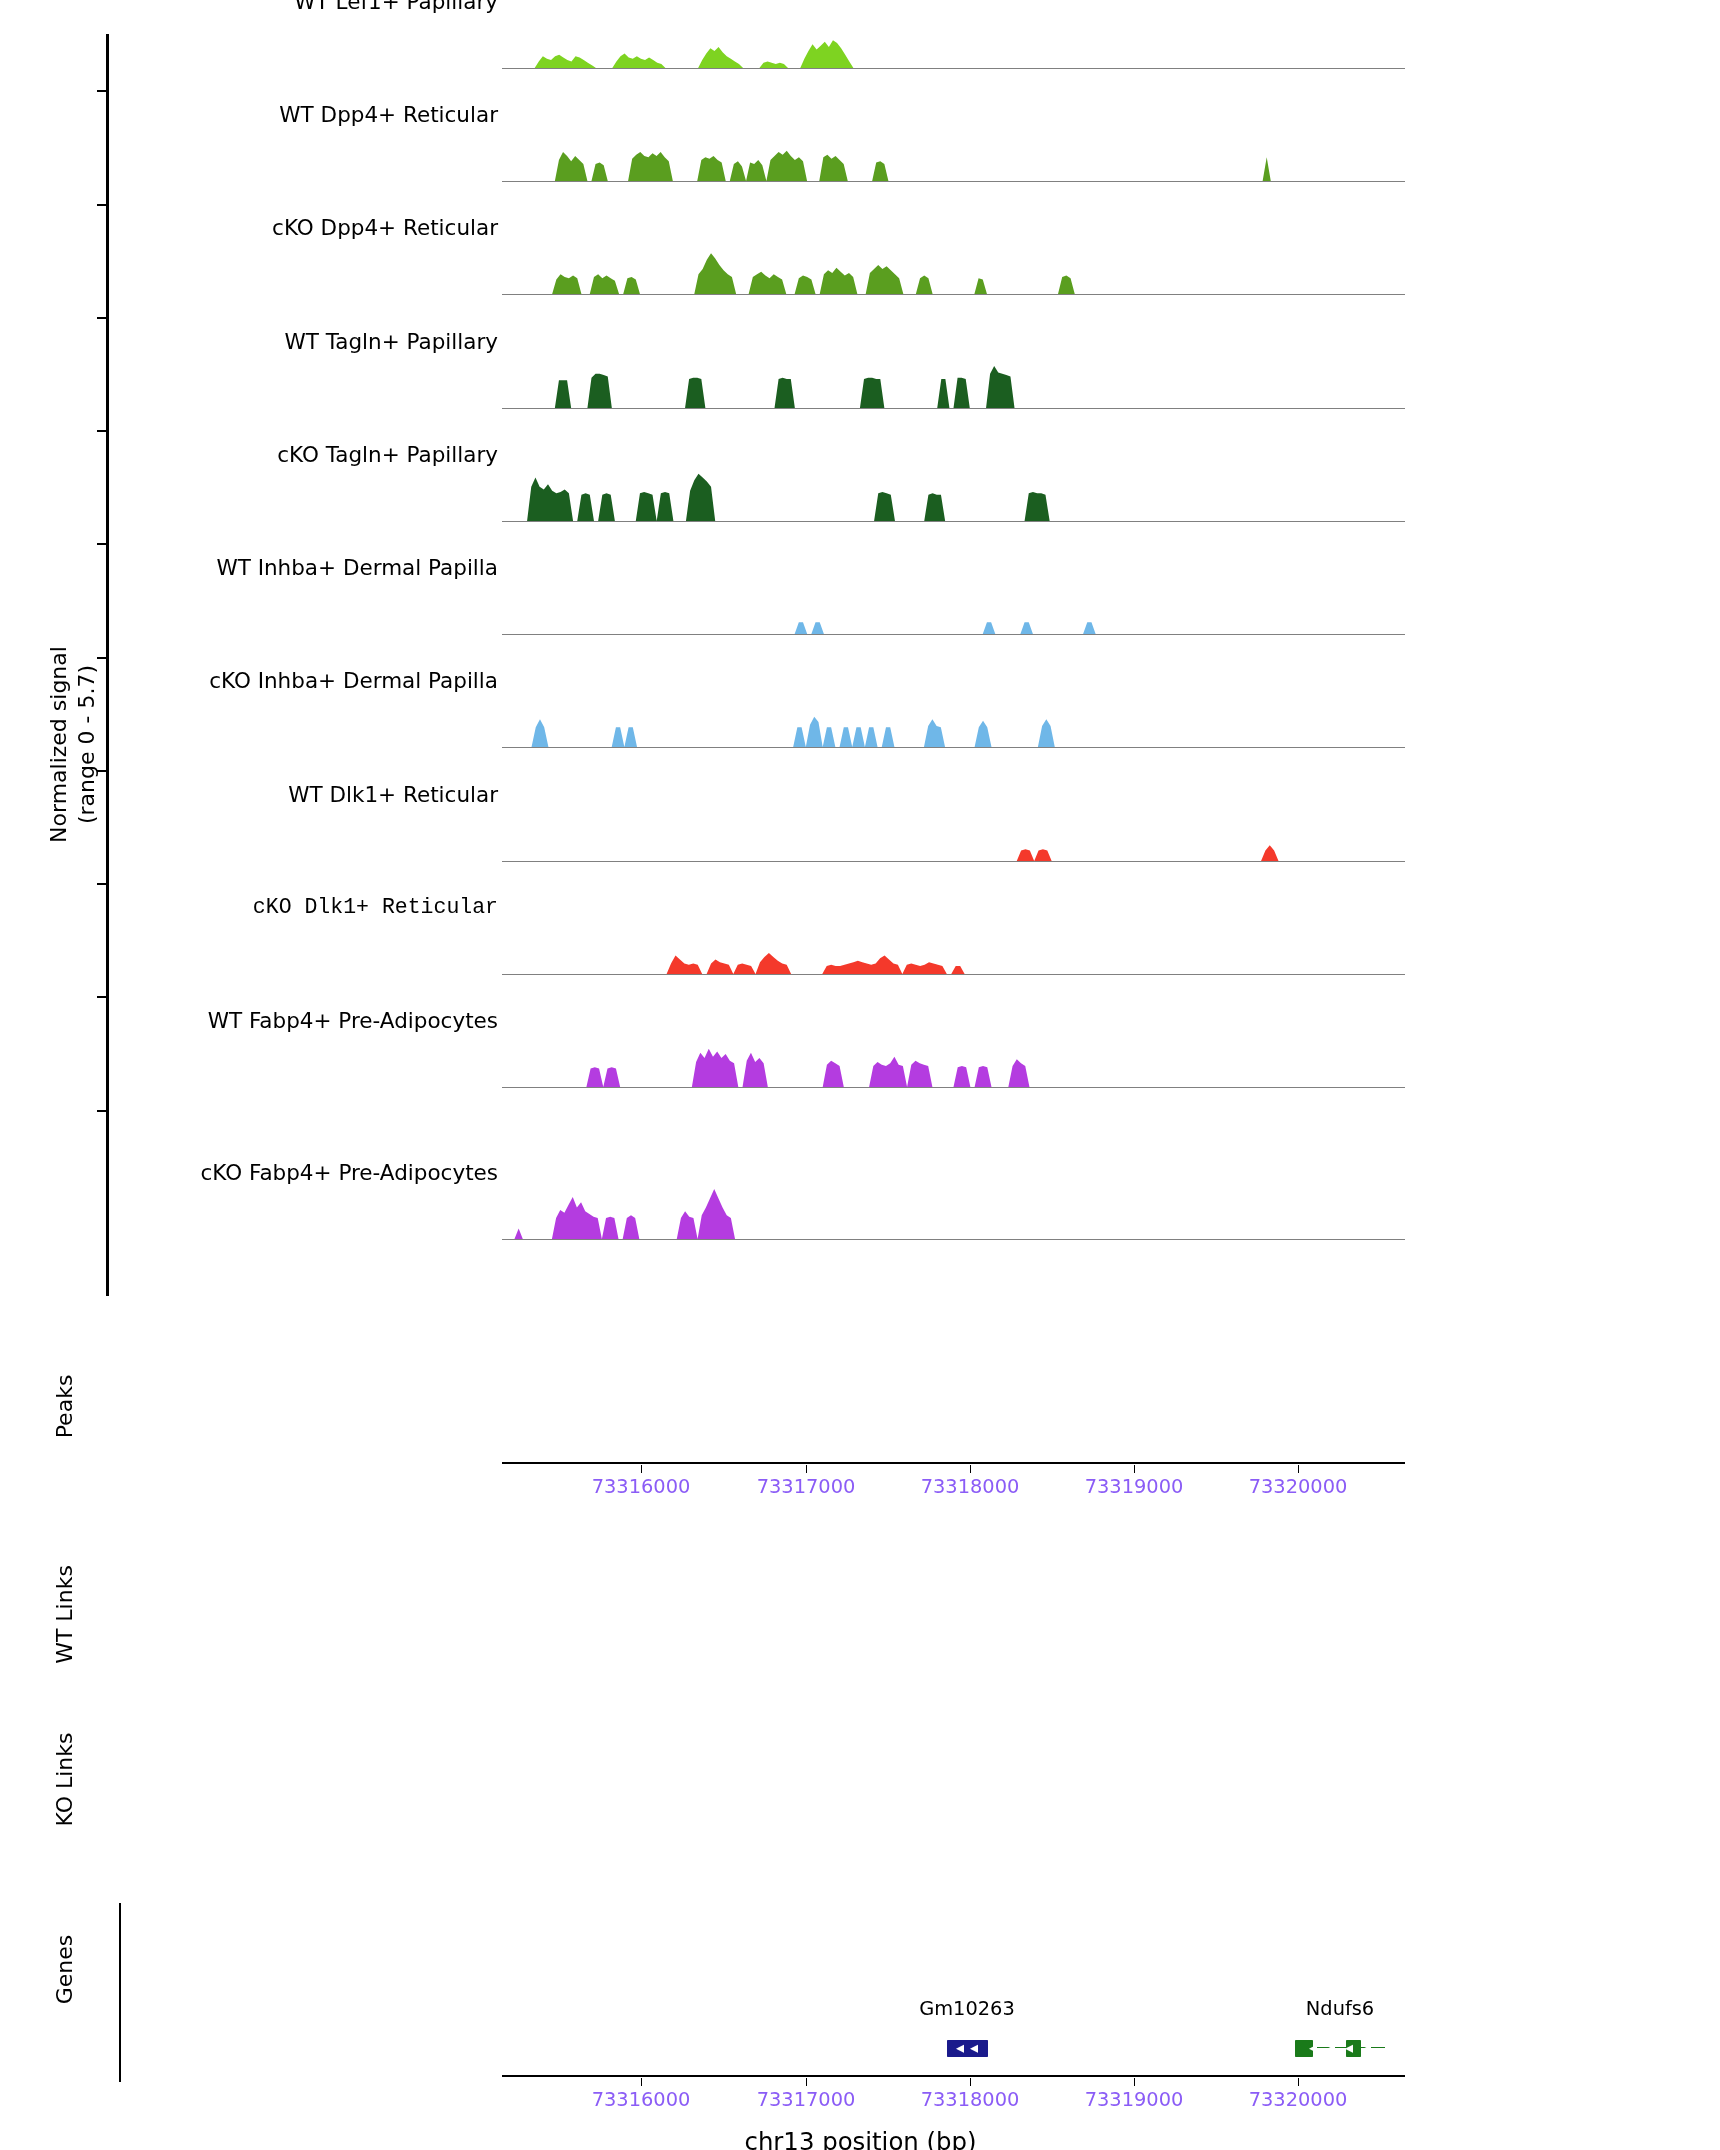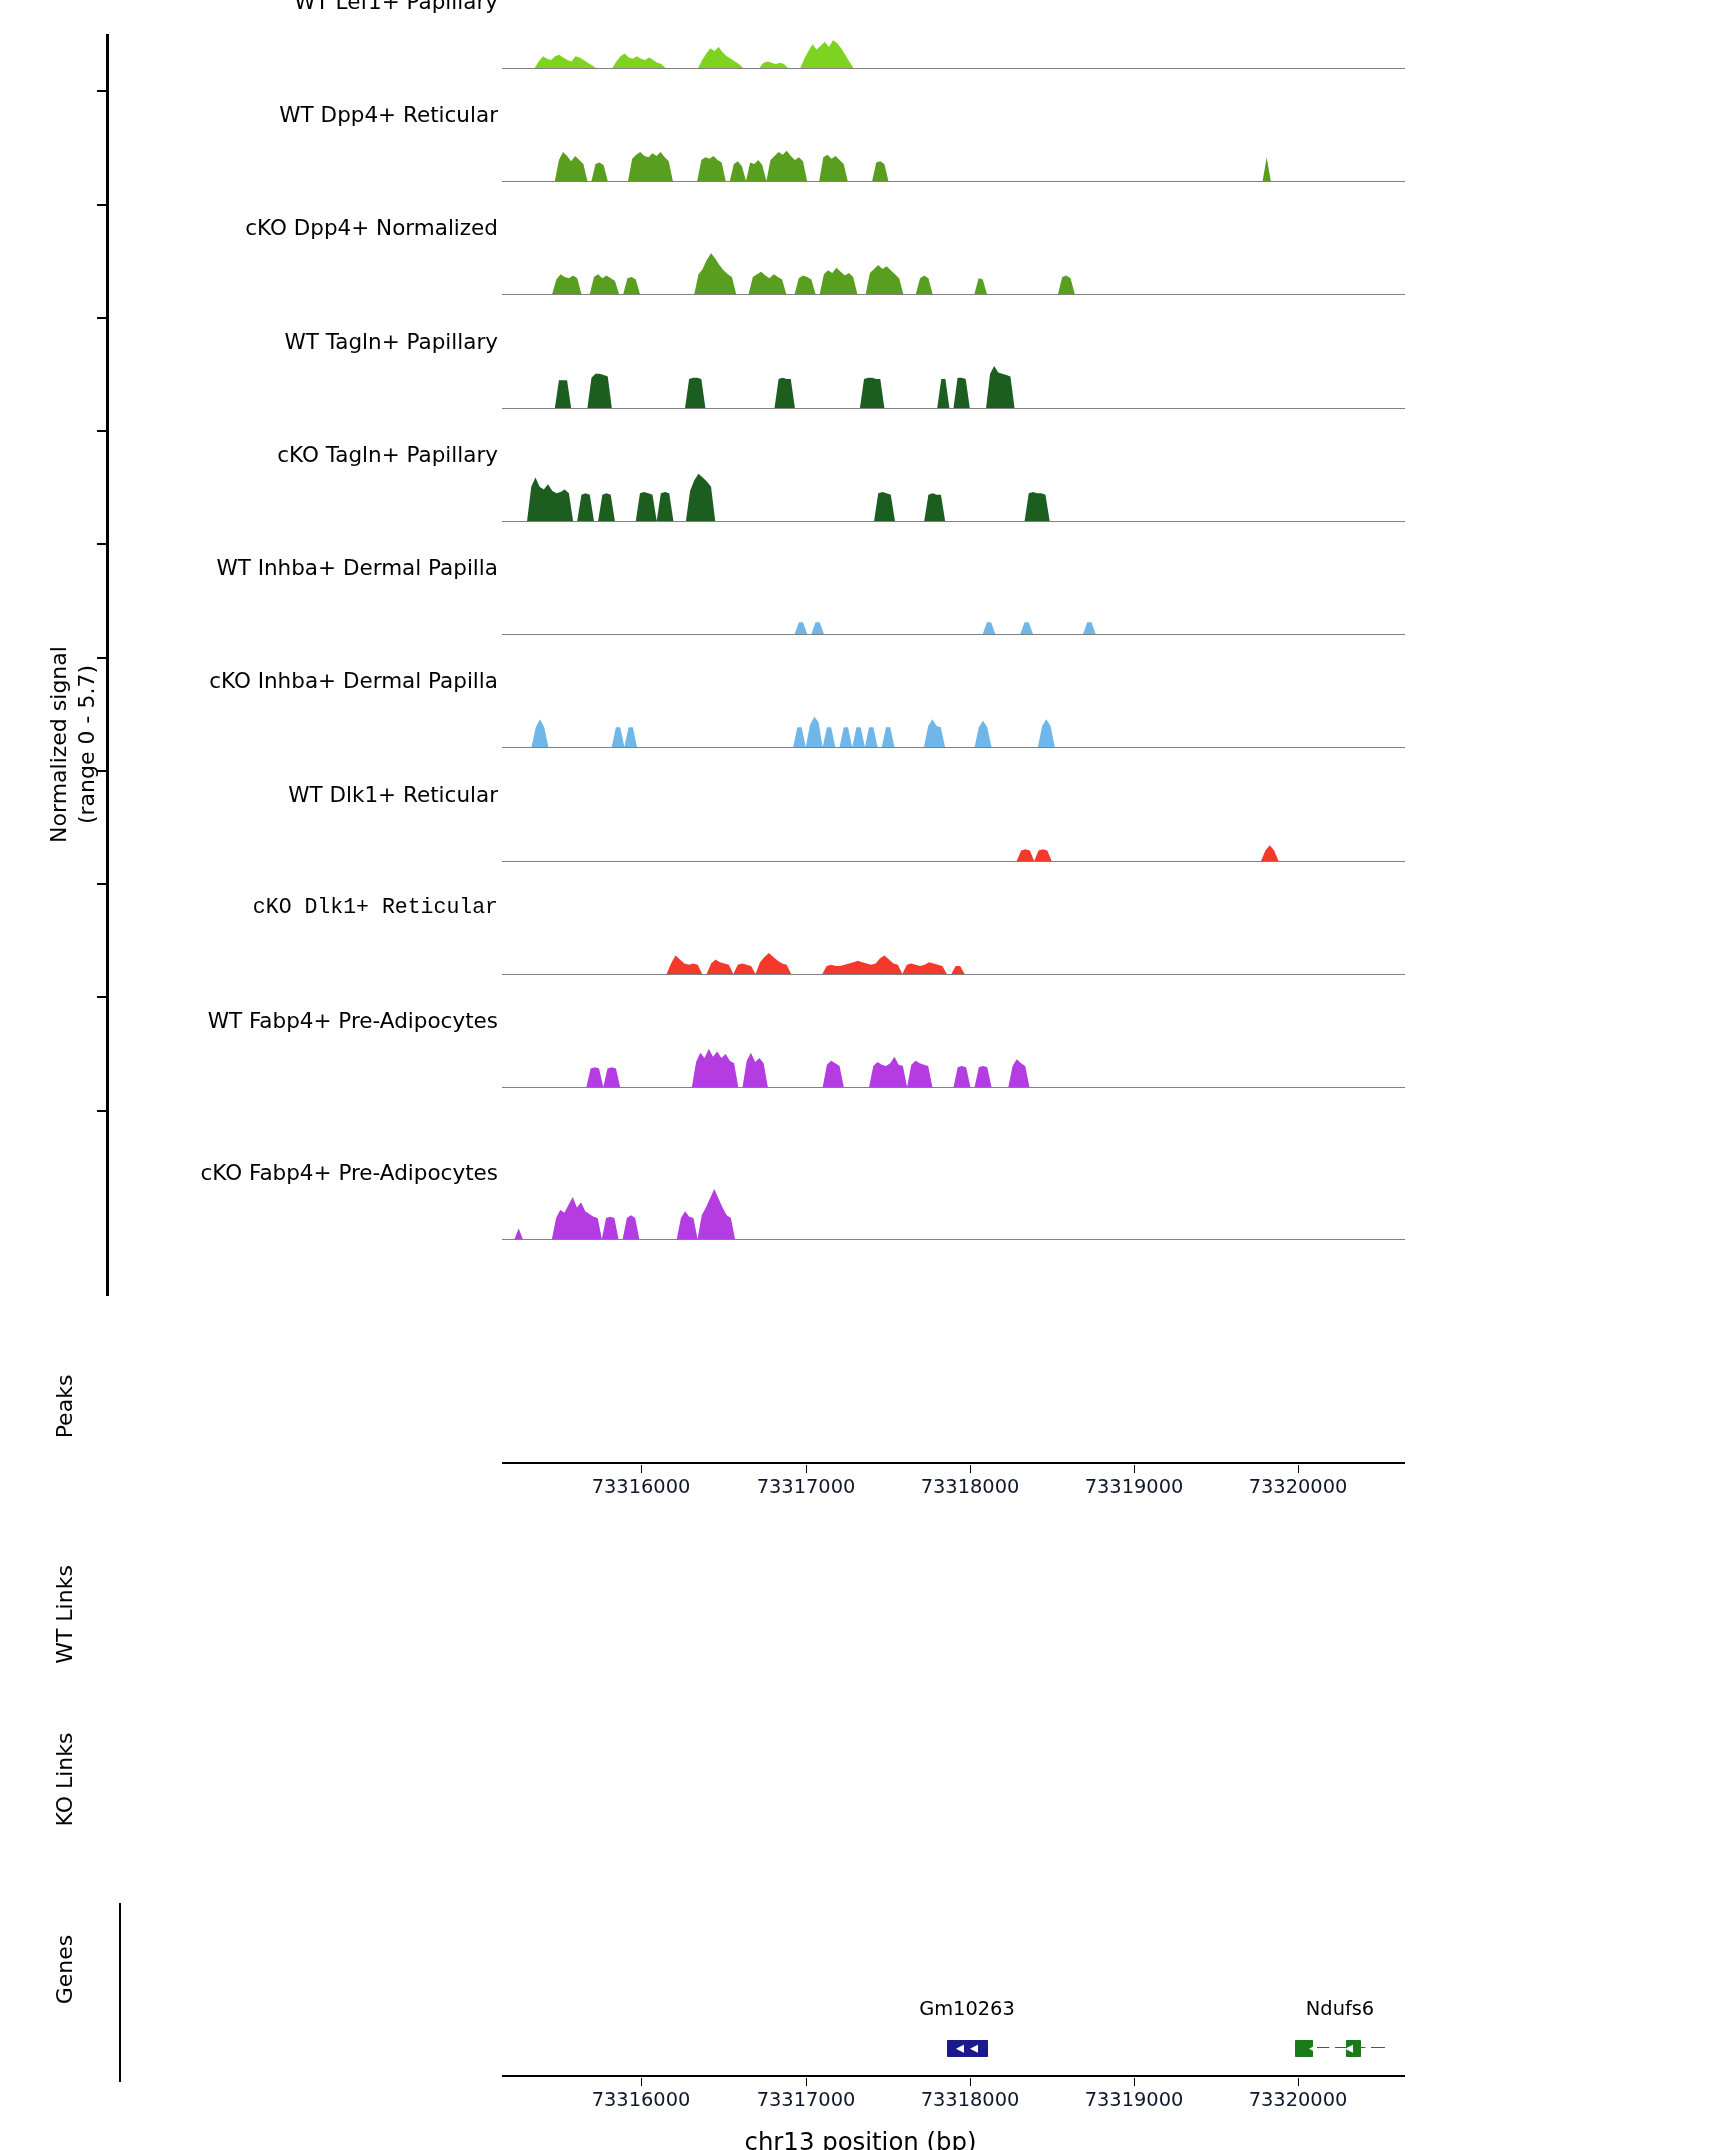--- a/index.html
+++ b/index.html
@@ -89,21 +89,21 @@
     position: absolute;
     width: 1.4px;
     height: 8px;
     background: #000;
   }
   .axis-tick-label {
     position: absolute;
     font-size: 19.4px;
     text-align: center;
     transform: translateX(-50%);
-    color: #0f172a;
+    color: #8b5cf6;
   }
   .xlabel {
     position: absolute;
     width: 100%;
     text-align: center;
     font-size: 24.4px;
   }
 
   
   .gene-name {
@@ -158,21 +158,21 @@
         </svg>
       </div>
       <div class="track" style="top: 106px; height: 75px;">
         <div class="track-label" style="top: -4.3px;">WT Dpp4+ Reticular</div>
         <div class="track-baseline" style="top: 75px;"></div>
         <svg width="903" height="75" viewBox="0 0 1260 105" preserveAspectRatio="none" class="track-canvas">
           <path d="M 0 105 L 0.00 105.00 L 5.68 105.00 L 11.35 105.00 L 17.03 105.00 L 22.70 105.00 L 28.38 105.00 L 34.05 105.00 L 39.73 105.00 L 45.41 105.00 L 51.08 105.00 L 56.76 105.00 L 62.43 105.00 L 68.11 105.00 L 73.78 105.00 L 79.46 75.53 L 85.14 64.47 L 90.81 70.00 L 96.49 77.37 L 102.16 70.00 L 107.84 75.53 L 113.51 81.05 L 119.19 105.00 L 124.86 105.00 L 130.54 81.05 L 136.22 79.21 L 141.89 82.89 L 147.57 105.00 L 153.24 105.00 L 158.92 105.00 L 164.59 105.00 L 170.27 105.00 L 175.95 105.00 L 181.62 73.68 L 187.30 68.16 L 192.97 64.47 L 198.65 70.00 L 204.32 71.84 L 210.00 66.32 L 215.68 70.00 L 221.35 64.47 L 227.03 71.84 L 232.70 77.37 L 238.38 105.00 L 244.05 105.00 L 249.73 105.00 L 255.41 105.00 L 261.08 105.00 L 266.76 105.00 L 272.43 105.00 L 278.11 75.53 L 283.78 71.84 L 289.46 73.68 L 295.14 70.00 L 300.81 75.53 L 306.49 79.21 L 312.16 105.00 L 317.84 105.00 L 323.51 81.05 L 329.19 77.37 L 334.86 84.74 L 340.54 105.00 L 346.22 79.21 L 351.89 81.05 L 357.57 75.53 L 363.24 82.89 L 368.92 105.00 L 374.59 75.53 L 380.27 70.00 L 385.95 64.47 L 391.62 68.16 L 397.30 62.63 L 402.97 70.00 L 408.65 75.53 L 414.32 71.84 L 420.00 77.37 L 425.68 105.00 L 431.35 105.00 L 437.03 105.00 L 442.70 105.00 L 448.38 71.84 L 454.05 68.16 L 459.73 73.68 L 465.41 70.00 L 471.08 75.53 L 476.76 81.05 L 482.43 105.00 L 488.11 105.00 L 493.78 105.00 L 499.46 105.00 L 505.14 105.00 L 510.81 105.00 L 516.49 105.00 L 522.16 79.21 L 527.84 77.37 L 533.51 81.05 L 539.19 105.00 L 544.86 105.00 L 550.54 105.00 L 556.22 105.00 L 561.89 105.00 L 567.57 105.00 L 573.24 105.00 L 578.92 105.00 L 584.59 105.00 L 590.27 105.00 L 595.95 105.00 L 601.62 105.00 L 607.30 105.00 L 612.97 105.00 L 618.65 105.00 L 624.32 105.00 L 630.00 105.00 L 635.68 105.00 L 641.35 105.00 L 647.03 105.00 L 652.70 105.00 L 658.38 105.00 L 664.05 105.00 L 669.73 105.00 L 675.41 105.00 L 681.08 105.00 L 686.76 105.00 L 692.43 105.00 L 698.11 105.00 L 703.78 105.00 L 709.46 105.00 L 715.14 105.00 L 720.81 105.00 L 726.49 105.00 L 732.16 105.00 L 737.84 105.00 L 743.51 105.00 L 749.19 105.00 L 754.86 105.00 L 760.54 105.00 L 766.22 105.00 L 771.89 105.00 L 777.57 105.00 L 783.24 105.00 L 788.92 105.00 L 794.59 105.00 L 800.27 105.00 L 805.95 105.00 L 811.62 105.00 L 817.30 105.00 L 822.97 105.00 L 828.65 105.00 L 834.32 105.00 L 840.00 105.00 L 845.68 105.00 L 851.35 105.00 L 857.03 105.00 L 862.70 105.00 L 868.38 105.00 L 874.05 105.00 L 879.73 105.00 L 885.41 105.00 L 891.08 105.00 L 896.76 105.00 L 902.43 105.00 L 908.11 105.00 L 913.78 105.00 L 919.46 105.00 L 925.14 105.00 L 930.81 105.00 L 936.49 105.00 L 942.16 105.00 L 947.84 105.00 L 953.51 105.00 L 959.19 105.00 L 964.86 105.00 L 970.54 105.00 L 976.22 105.00 L 981.89 105.00 L 987.57 105.00 L 993.24 105.00 L 998.92 105.00 L 1004.59 105.00 L 1010.27 105.00 L 1015.95 105.00 L 1021.62 105.00 L 1027.30 105.00 L 1032.97 105.00 L 1038.65 105.00 L 1044.32 105.00 L 1050.00 105.00 L 1055.68 105.00 L 1061.35 105.00 L 1067.03 71.84 L 1072.70 105.00 L 1078.38 105.00 L 1084.05 105.00 L 1089.73 105.00 L 1095.41 105.00 L 1101.08 105.00 L 1106.76 105.00 L 1112.43 105.00 L 1118.11 105.00 L 1123.78 105.00 L 1129.46 105.00 L 1135.14 105.00 L 1140.81 105.00 L 1146.49 105.00 L 1152.16 105.00 L 1157.84 105.00 L 1163.51 105.00 L 1169.19 105.00 L 1174.86 105.00 L 1180.54 105.00 L 1186.22 105.00 L 1191.89 105.00 L 1197.57 105.00 L 1203.24 105.00 L 1208.92 105.00 L 1214.59 105.00 L 1220.27 105.00 L 1225.95 105.00 L 1231.62 105.00 L 1237.30 105.00 L 1242.97 105.00 L 1248.65 105.00 L 1254.32 105.00 L 1260.00 105.00 L 1260 105 Z" fill="#5A9E1F" stroke="none"></path>
         </svg>
       </div>
       <div class="track" style="top: 219px; height: 75px;">
-        <div class="track-label" style="top: -4.3px;">cKO Dpp4+ Normalized</div>
+        <div class="track-label" style="top: -4.3px;">cKO Dpp4+ Reticular</div>
         <div class="track-baseline" style="top: 75px;"></div>
         <svg width="903" height="75" viewBox="0 0 1260 105" preserveAspectRatio="none" class="track-canvas">
           <path d="M 0 105 L 0.00 105.00 L 5.83 105.00 L 11.67 105.00 L 17.50 105.00 L 23.33 105.00 L 29.17 105.00 L 35.00 105.00 L 40.83 105.00 L 46.67 105.00 L 52.50 105.00 L 58.33 105.00 L 64.17 105.00 L 70.00 105.00 L 75.83 84.74 L 81.67 77.37 L 87.50 81.05 L 93.33 82.89 L 99.17 79.21 L 105.00 82.89 L 110.83 105.00 L 116.67 105.00 L 122.50 105.00 L 128.33 81.05 L 134.17 77.37 L 140.00 82.89 L 145.83 79.21 L 151.67 82.89 L 157.50 86.58 L 163.33 105.00 L 169.17 105.00 L 175.00 82.89 L 180.83 81.05 L 186.67 84.74 L 192.50 105.00 L 198.33 105.00 L 204.17 105.00 L 210.00 105.00 L 215.83 105.00 L 221.67 105.00 L 227.50 105.00 L 233.33 105.00 L 239.17 105.00 L 245.00 105.00 L 250.83 105.00 L 256.67 105.00 L 262.50 105.00 L 268.33 105.00 L 274.17 77.37 L 280.00 70.00 L 285.83 57.11 L 291.67 47.89 L 297.50 55.26 L 303.33 64.47 L 309.17 71.84 L 315.00 77.37 L 320.83 81.05 L 326.67 105.00 L 332.50 105.00 L 338.33 105.00 L 344.17 105.00 L 350.00 81.05 L 355.83 77.37 L 361.67 73.68 L 367.50 79.21 L 373.33 82.89 L 379.17 77.37 L 385.00 81.05 L 390.83 84.74 L 396.67 105.00 L 402.50 105.00 L 408.33 105.00 L 414.17 82.89 L 420.00 79.21 L 425.83 81.05 L 431.67 84.74 L 437.50 105.00 L 443.33 105.00 L 449.17 77.37 L 455.00 71.84 L 460.83 75.53 L 466.67 68.16 L 472.50 73.68 L 478.33 79.21 L 484.17 75.53 L 490.00 81.05 L 495.83 105.00 L 501.67 105.00 L 507.50 105.00 L 513.33 75.53 L 519.17 70.00 L 525.00 64.47 L 530.83 70.00 L 536.67 66.32 L 542.50 71.84 L 548.33 77.37 L 554.17 82.89 L 560.00 105.00 L 565.83 105.00 L 571.67 105.00 L 577.50 105.00 L 583.33 82.89 L 589.17 79.21 L 595.00 82.89 L 600.83 105.00 L 606.67 105.00 L 612.50 105.00 L 618.33 105.00 L 624.17 105.00 L 630.00 105.00 L 635.83 105.00 L 641.67 105.00 L 647.50 105.00 L 653.33 105.00 L 659.17 105.00 L 665.00 82.89 L 670.83 84.74 L 676.67 105.00 L 682.50 105.00 L 688.33 105.00 L 694.17 105.00 L 700.00 105.00 L 705.83 105.00 L 711.67 105.00 L 717.50 105.00 L 723.33 105.00 L 729.17 105.00 L 735.00 105.00 L 740.83 105.00 L 746.67 105.00 L 752.50 105.00 L 758.33 105.00 L 764.17 105.00 L 770.00 105.00 L 775.83 105.00 L 781.67 81.05 L 787.50 79.21 L 793.33 82.89 L 799.17 105.00 L 805.00 105.00 L 810.83 105.00 L 816.67 105.00 L 822.50 105.00 L 828.33 105.00 L 834.17 105.00 L 840.00 105.00 L 845.83 105.00 L 851.67 105.00 L 857.50 105.00 L 863.33 105.00 L 869.17 105.00 L 875.00 105.00 L 880.83 105.00 L 886.67 105.00 L 892.50 105.00 L 898.33 105.00 L 904.17 105.00 L 910.00 105.00 L 915.83 105.00 L 921.67 105.00 L 927.50 105.00 L 933.33 105.00 L 939.17 105.00 L 945.00 105.00 L 950.83 105.00 L 956.67 105.00 L 962.50 105.00 L 968.33 105.00 L 974.17 105.00 L 980.00 105.00 L 985.83 105.00 L 991.67 105.00 L 997.50 105.00 L 1003.33 105.00 L 1009.17 105.00 L 1015.00 105.00 L 1020.83 105.00 L 1026.67 105.00 L 1032.50 105.00 L 1038.33 105.00 L 1044.17 105.00 L 1050.00 105.00 L 1055.83 105.00 L 1061.67 105.00 L 1067.50 105.00 L 1073.33 105.00 L 1079.17 105.00 L 1085.00 105.00 L 1090.83 105.00 L 1096.67 105.00 L 1102.50 105.00 L 1108.33 105.00 L 1114.17 105.00 L 1120.00 105.00 L 1125.83 105.00 L 1131.67 105.00 L 1137.50 105.00 L 1143.33 105.00 L 1149.17 105.00 L 1155.00 105.00 L 1160.83 105.00 L 1166.67 105.00 L 1172.50 105.00 L 1178.33 105.00 L 1184.17 105.00 L 1190.00 105.00 L 1195.83 105.00 L 1201.67 105.00 L 1207.50 105.00 L 1213.33 105.00 L 1219.17 105.00 L 1225.00 105.00 L 1230.83 105.00 L 1236.67 105.00 L 1242.50 105.00 L 1248.33 105.00 L 1254.17 105.00 L 1260.00 105.00 L 1260 105 Z" fill="#5A9E1F" stroke="none"></path>
         </svg>
       </div>
       <div class="track" style="top: 333px; height: 75px;">
         <div class="track-label" style="top: -4.3px;">WT Tagln+ Papillary</div>
         <div class="track-baseline" style="top: 75px;"></div>
         <svg width="903" height="75" viewBox="0 0 1260 105" preserveAspectRatio="none" class="track-canvas">
           <path d="M 0 105 L 0.00 105.00 L 5.68 105.00 L 11.35 105.00 L 17.03 105.00 L 22.70 105.00 L 28.38 105.00 L 34.05 105.00 L 39.73 105.00 L 45.41 105.00 L 51.08 105.00 L 56.76 105.00 L 62.43 105.00 L 68.11 105.00 L 73.78 105.00 L 79.46 66.32 L 85.14 66.32 L 90.81 66.32 L 96.49 105.00 L 102.16 105.00 L 107.84 105.00 L 113.51 105.00 L 119.19 105.00 L 124.86 62.63 L 130.54 57.11 L 136.22 57.11 L 141.89 58.95 L 147.57 60.79 L 153.24 105.00 L 158.92 105.00 L 164.59 105.00 L 170.27 105.00 L 175.95 105.00 L 181.62 105.00 L 187.30 105.00 L 192.97 105.00 L 198.65 105.00 L 204.32 105.00 L 210.00 105.00 L 215.68 105.00 L 221.35 105.00 L 227.03 105.00 L 232.70 105.00 L 238.38 105.00 L 244.05 105.00 L 249.73 105.00 L 255.41 105.00 L 261.08 64.47 L 266.76 62.63 L 272.43 62.63 L 278.11 64.47 L 283.78 105.00 L 289.46 105.00 L 295.14 105.00 L 300.81 105.00 L 306.49 105.00 L 312.16 105.00 L 317.84 105.00 L 323.51 105.00 L 329.19 105.00 L 334.86 105.00 L 340.54 105.00 L 346.22 105.00 L 351.89 105.00 L 357.57 105.00 L 363.24 105.00 L 368.92 105.00 L 374.59 105.00 L 380.27 105.00 L 385.95 64.47 L 391.62 62.63 L 397.30 64.47 L 402.97 64.47 L 408.65 105.00 L 414.32 105.00 L 420.00 105.00 L 425.68 105.00 L 431.35 105.00 L 437.03 105.00 L 442.70 105.00 L 448.38 105.00 L 454.05 105.00 L 459.73 105.00 L 465.41 105.00 L 471.08 105.00 L 476.76 105.00 L 482.43 105.00 L 488.11 105.00 L 493.78 105.00 L 499.46 105.00 L 505.14 64.47 L 510.81 62.63 L 516.49 62.63 L 522.16 64.47 L 527.84 64.47 L 533.51 105.00 L 539.19 105.00 L 544.86 105.00 L 550.54 105.00 L 556.22 105.00 L 561.89 105.00 L 567.57 105.00 L 573.24 105.00 L 578.92 105.00 L 584.59 105.00 L 590.27 105.00 L 595.95 105.00 L 601.62 105.00 L 607.30 105.00 L 612.97 64.47 L 618.65 64.47 L 624.32 105.00 L 630.00 105.00 L 635.68 62.63 L 641.35 62.63 L 647.03 64.47 L 652.70 105.00 L 658.38 105.00 L 664.05 105.00 L 669.73 105.00 L 675.41 105.00 L 681.08 57.11 L 686.76 46.05 L 692.43 55.26 L 698.11 57.11 L 703.78 58.95 L 709.46 60.79 L 715.14 105.00 L 720.81 105.00 L 726.49 105.00 L 732.16 105.00 L 737.84 105.00 L 743.51 105.00 L 749.19 105.00 L 754.86 105.00 L 760.54 105.00 L 766.22 105.00 L 771.89 105.00 L 777.57 105.00 L 783.24 105.00 L 788.92 105.00 L 794.59 105.00 L 800.27 105.00 L 805.95 105.00 L 811.62 105.00 L 817.30 105.00 L 822.97 105.00 L 828.65 105.00 L 834.32 105.00 L 840.00 105.00 L 845.68 105.00 L 851.35 105.00 L 857.03 105.00 L 862.70 105.00 L 868.38 105.00 L 874.05 105.00 L 879.73 105.00 L 885.41 105.00 L 891.08 105.00 L 896.76 105.00 L 902.43 105.00 L 908.11 105.00 L 913.78 105.00 L 919.46 105.00 L 925.14 105.00 L 930.81 105.00 L 936.49 105.00 L 942.16 105.00 L 947.84 105.00 L 953.51 105.00 L 959.19 105.00 L 964.86 105.00 L 970.54 105.00 L 976.22 105.00 L 981.89 105.00 L 987.57 105.00 L 993.24 105.00 L 998.92 105.00 L 1004.59 105.00 L 1010.27 105.00 L 1015.95 105.00 L 1021.62 105.00 L 1027.30 105.00 L 1032.97 105.00 L 1038.65 105.00 L 1044.32 105.00 L 1050.00 105.00 L 1055.68 105.00 L 1061.35 105.00 L 1067.03 105.00 L 1072.70 105.00 L 1078.38 105.00 L 1084.05 105.00 L 1089.73 105.00 L 1095.41 105.00 L 1101.08 105.00 L 1106.76 105.00 L 1112.43 105.00 L 1118.11 105.00 L 1123.78 105.00 L 1129.46 105.00 L 1135.14 105.00 L 1140.81 105.00 L 1146.49 105.00 L 1152.16 105.00 L 1157.84 105.00 L 1163.51 105.00 L 1169.19 105.00 L 1174.86 105.00 L 1180.54 105.00 L 1186.22 105.00 L 1191.89 105.00 L 1197.57 105.00 L 1203.24 105.00 L 1208.92 105.00 L 1214.59 105.00 L 1220.27 105.00 L 1225.95 105.00 L 1231.62 105.00 L 1237.30 105.00 L 1242.97 105.00 L 1248.65 105.00 L 1254.32 105.00 L 1260.00 105.00 L 1260 105 Z" fill="#1B5E20" stroke="none"></path>

